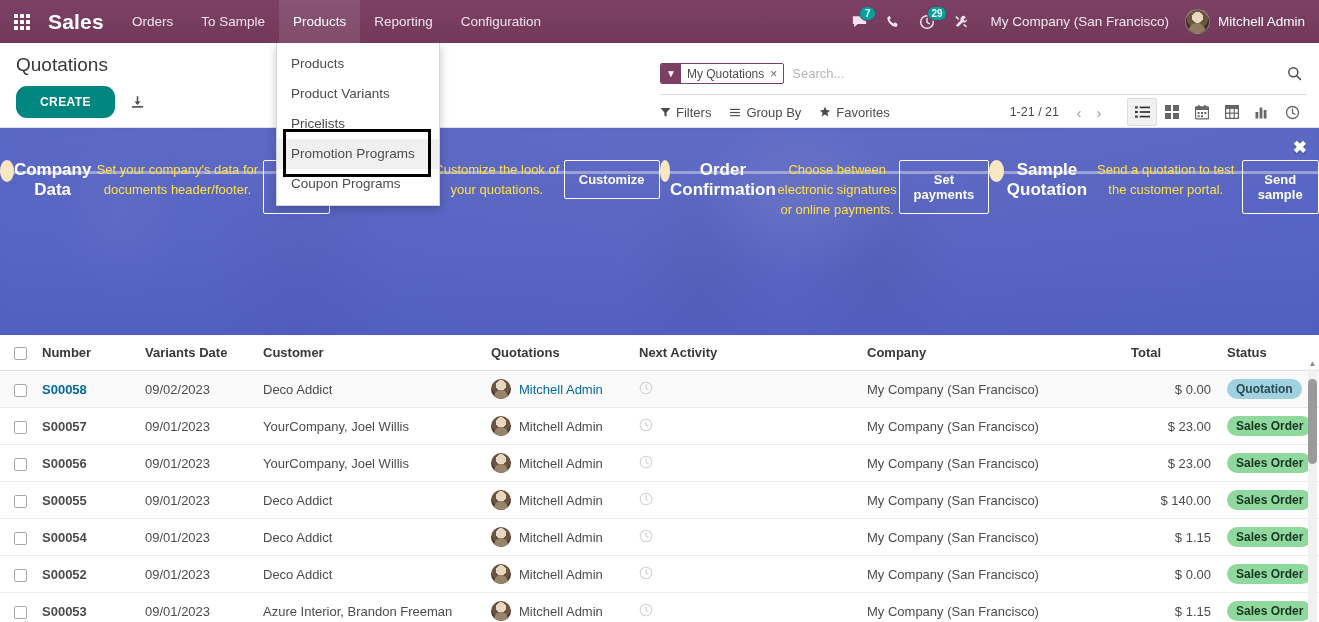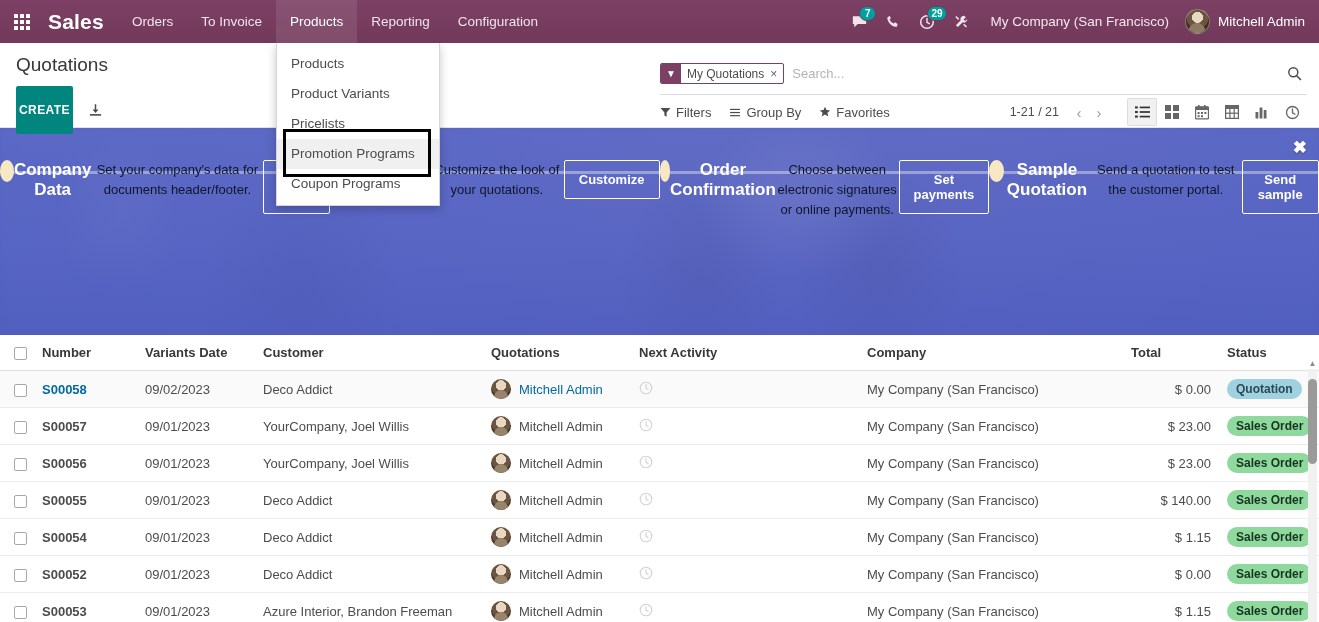--- a/index.html
+++ b/index.html
@@ -97,22 +97,22 @@
   .control-panel {
     height: 85px; background: #fff;
     border-bottom: 1px solid #e3e3e3;
     display: flex; position: relative; z-index: 40;
   }
   .cp-left { width: 660px; padding: 11px 16px 0 16px; }
   .page-title { font-size: 19px; color: #383838; font-weight: normal; margin: 0 0 10px 0; line-height: 22px; }
   .cp-actions { display: flex; align-items: center; }
   .btn-create {
     background: #00857f; color: #fff; border: none;
-    padding: 0 3px; height: 48px; font-size: 12px; font-weight: bold;
-    letter-spacing: .4px; cursor: pointer; border-radius: 2px;
+    padding: 0 24px; height: 32px; font-size: 12px; font-weight: bold;
+    letter-spacing: .4px; cursor: pointer; border-radius: 11px;
     font-family: "Liberation Sans", sans-serif;
   }
   .import-icon { margin-left: 14px; color: #4c4c4c; cursor: pointer; display:flex; }
 
   .cp-right { flex: 1; padding: 0 12px 0 0; position: relative; }
   .search-row {
     display: flex; align-items: center;
     border-bottom: 1px solid #dcdcdc;
     height: 42px; margin-top: 10px; padding-right: 4px;
   }
@@ -183,21 +183,21 @@
   .step {
     flex: 1; display: flex; flex-direction: row; align-items: flex-start;
     padding-top: 32px; color: #fff; text-align: center;
   }
   .step-dot {
     width: 22px; height: 22px; border-radius: 50%;
     background: #f7e7c3; border: 2px solid #f7e7c3; margin-bottom: 14px;
     position: relative; z-index: 2;
   }
   .step-title { font-size: 17px; font-weight: bold; color: #fff; margin-bottom: 9px; }
-  .step-desc { font-size: 13px; line-height: 20px; color: #0f172a; max-width: 230px; margin-bottom: 14px; }
+  .step-desc { font-size: 13px; line-height: 20px; color: #fde047; max-width: 230px; margin-bottom: 14px; }
   .step-btn {
     border: 1px solid #fff; background: transparent; color: #fff;
     font-size: 13px; font-weight: bold; padding: 11px 14px; cursor: pointer;
     border-radius: 2px; font-family: "Liberation Sans", sans-serif;
   }
   .banner-close {
     position: absolute; top: 11px; right: 12px; color: #fff;
     font-size: 17px; cursor: pointer; font-weight: bold;
     text-shadow: 0 1px 2px rgba(0,0,0,.25); z-index: 3; line-height: 1;
   }
@@ -277,21 +277,21 @@
           <i></i>
           <i></i>
           <i></i>
           <i></i>
           <i></i>
           <i></i>
       </span>
     </div>
     <div class="brand">Sales</div>
     <div class="menu-item">Orders</div>
-    <div class="menu-item">To Invoice</div>
+    <div class="menu-item">To Sample</div>
     <div class="menu-item active">Products</div>
     <div class="menu-item">Reporting</div>
     <div class="menu-item">Configuration</div>
 
     <div class="nav-right">
       <div class="nav-icon">
         <svg width="19" height="19" viewBox="0 0 20 20" fill="none">
           <path d="M3 4.5h14v8.2H8.2L4.4 16v-3.3H3z" fill="#efe4eb"></path>
         </svg>
         <span class="badge">7</span>

